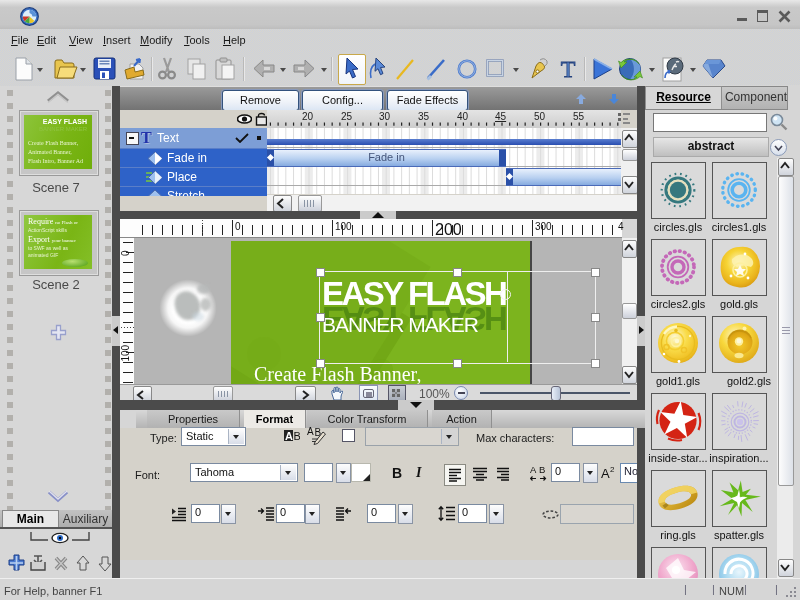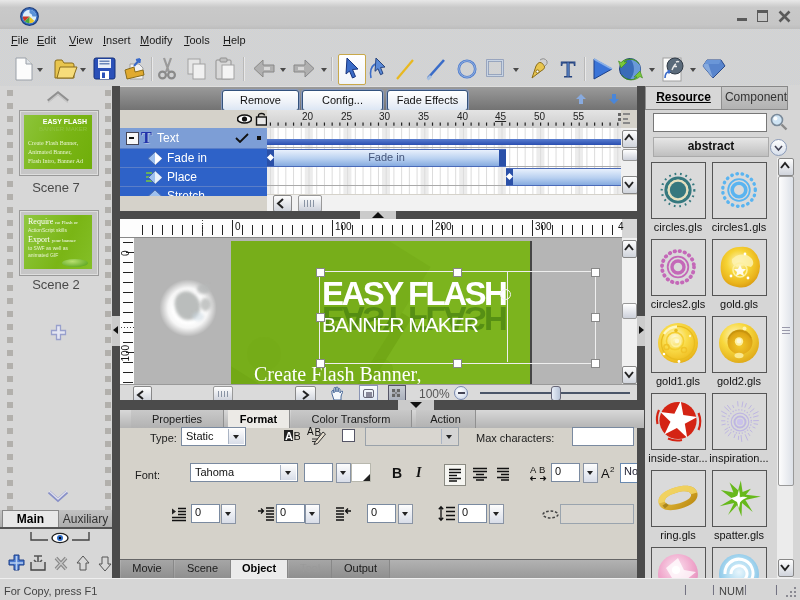--- a/index.html
+++ b/index.html
@@ -37,21 +37,21 @@
 
 #hsplit1{left:120px;top:211px;width:517px;height:8px;background:#4b4b4b;}
 #cv-hruler{left:134px;top:219px;width:488px;height:18px;background:#fdfdfd;border-bottom:1px solid #888;}
 #cv-vruler{left:120px;top:238px;width:14px;height:146px;background:#fdfdfd;border-right:1px solid #888;}
 #cv-corner{left:120px;top:219px;width:14px;height:18px;background:#fdfdfd;border-bottom:1px solid #888;}
 #viewport{left:134px;top:238px;width:488px;height:146px;background:#b5b5b5;overflow:hidden;}
 #cv-bottom{left:120px;top:384px;width:517px;height:16px;background:#dadada;border-top:1px solid #9a9a9a;}
 .sh{width:7px;height:7px;background:#fff;border:1px solid #888;}
 #hsplit2{left:120px;top:400px;width:517px;height:10px;background:#4b4b4b;}
 
-#fmt-tabs{left:120px;top:410px;width:524px;height:18px;background:linear-gradient(#d8d8d8,#b4b4b4);}
+#fmt-tabs{left:136px;top:410px;width:524px;height:18px;background:linear-gradient(#d8d8d8,#b4b4b4);}
 .ftab{position:absolute;top:0;height:18px;font-size:11px;color:#1a1a1a;text-align:center;line-height:18px;border-right:1px solid #909090;background:linear-gradient(#c9c9c9,#b2b2b2);}
 #fmtpanel{left:120px;top:428px;width:517px;height:132px;background:#d5d2ca;}
 .lbl{position:absolute;font-size:11px;color:#1a1a1a;}
 .combo{position:absolute;background:#fff;border:1px solid #7a8aa0;height:17px;}
 .combo .btn{position:absolute;right:1px;top:1px;bottom:1px;width:15px;background:linear-gradient(#fdfdfd,#d8dde8);border-left:1px solid #aab4c4;}
 .combo .btn:after{content:"";position:absolute;left:4px;top:6px;border-left:3px solid transparent;border-right:3px solid transparent;border-top:4px solid #222;}
 .combo .val{position:absolute;left:4px;top:2px;font-size:11px;color:#111;}
 .spinbox{position:absolute;background:#fff;border:1px solid #7a8aa0;height:16px;width:24px;font-size:11px;color:#111;padding:1px 0 0 3px;}
 .spindd{position:absolute;width:13px;height:18px;background:linear-gradient(#fdfdfd,#d8dde8);border:1px solid #8a94a4;}
 .spindd:after{content:"";position:absolute;left:3px;top:7px;border-left:3px solid transparent;border-right:3px solid transparent;border-top:4px solid #222;}
@@ -485,21 +485,21 @@
     </div>
 
 <div class="abs" id="cv-corner"></div>
 <div class="abs" id="cv-hruler">
 <svg class="abs" style="left:0;top:0;" width="488" height="18" viewBox="0 0 488 18">
         <path d="M8.5 6 V16 M18.5 6 V16 M28.5 6 V16 M38.5 6 V16 M48.5 6 V16 M58.5 6 V16 M68.5 6 V16 M78.5 6 V16 M88.5 6 V16 M108.5 6 V16 M118.5 6 V16 M128.5 6 V16 M138.5 6 V16 M148.5 6 V16 M158.5 6 V16 M168.5 6 V16 M178.5 6 V16 M188.5 6 V16 M208.5 6 V16 M218.5 6 V16 M228.5 6 V16 M238.5 6 V16 M248.5 6 V16 M258.5 6 V16 M268.5 6 V16 M278.5 6 V16 M288.5 6 V16 M308.5 6 V16 M318.5 6 V16 M328.5 6 V16 M338.5 6 V16 M348.5 6 V16 M358.5 6 V16 M368.5 6 V16 M378.5 6 V16 M388.5 6 V16 M408.5 6 V16 M418.5 6 V16 M428.5 6 V16 M438.5 6 V16 M448.5 6 V16 M458.5 6 V16 M468.5 6 V16 M478.5 6 V16 M98.5 1 V17 M198.5 1 V17 M298.5 1 V17 M398.5 1 V17" stroke="#222" stroke-width="1"></path>
       </svg>
 <div class="abs" style="left:68px;top:1px;width:1px;height:16px;background:repeating-linear-gradient(180deg,#444 0 1px,rgba(0,0,0,0) 1px 3px);"></div>
 <span class="abs" style="left:101px;top:2px;font-size:10px;color:#111;">0</span>
 <span class="abs" style="left:201px;top:2px;font-size:10px;color:#111;">100</span>
-<span class="abs" style="left:301px;top:2px;font-size:10px;color:#111;">200</span>
+<span class="abs" style="left:301px;top:2px;font-size:16px;color:#111;">200</span>
 <span class="abs" style="left:401px;top:2px;font-size:10px;color:#111;">300</span>
 <span class="abs" style="left:484px;top:2px;font-size:10px;color:#111;">4</span>
 </div>
 <div class="abs" id="cv-vruler">
 <svg class="abs" style="left:0;top:0;" width="14" height="146" viewBox="0 0 14 146">
         <path d="M3 4.5 H13 M3 24.5 H13 M3 34.5 H13 M3 44.5 H13 M3 54.5 H13 M3 64.5 H13 M3 74.5 H13 M3 84.5 H13 M3 94.5 H13 M3 104.5 H13 M3 124.5 H13 M3 134.5 H13 M3 144.5 H13 M6 14.5 H14 M6 114.5 H14" stroke="#222" stroke-width="1"></path>
       </svg>
 <div class="abs" style="left:1px;top:89px;width:13px;height:1px;background:repeating-linear-gradient(90deg,#444 0 1px,rgba(0,0,0,0) 1px 3px);"></div>
 <svg class="abs" style="left:0;top:0;" width="14" height="146" viewBox="0 0 14 146">
         <g font-family="Liberation Sans" font-size="10" fill="#111">
@@ -673,27 +673,20 @@
         <path d="M9 2.5 h9 M9 6.5 h9 M9 10.5 h9 M9 14.5 h9" stroke="#111" stroke-width="1.4"></path>
       </svg>
 <div class="spinbox" style="left:338px;top:92px;">0</div>
 <div class="spindd" style="left:369px;top:92px;"></div>
 <svg class="abs" style="left:422px;top:98px;" width="17" height="9" viewBox="0 0 17 9">
         <ellipse cx="8.5" cy="4.5" rx="7.5" ry="3.4" fill="none" stroke="#444" stroke-width="1.5" stroke-dasharray="2.6,1.8"></ellipse>
       </svg>
 <div class="abs" style="left:440px;top:92px;width:72px;height:18px;background:#d9d6d0;border:1px solid #9aa4ae;"></div>
 </div>
 
-<div class="abs" id="bot-tabs">
-<div class="btab" style="left:1px;width:52px;">Movie</div>
-<div class="btab" style="left:55px;width:55px;">Scene</div>
-<div class="btab" style="left:111px;width:56px;background:#ebebeb;font-weight:bold;color:#000;">Object</div>
-<div class="btab" style="left:169px;width:42px;color:#9a9a9a;">Tool</div>
-<div class="btab" style="left:212px;width:57px;">Output</div>
-</div>
 
 <div class="abs" id="rightpanel"></div>
 <div id="rp-content" class="abs" style="left:645px;top:85px;width:155px;height:493px;overflow:hidden;">
 
 <div class="abs" style="left:0;top:1px;width:141px;height:22px;background:linear-gradient(#c9c9c9,#b2b2b2);border:1px solid #888;"></div>
 <div class="abs" style="left:0;top:1px;width:75px;height:22px;background:#d7d7d7;border:1px solid #8f8f8f;border-bottom:none;text-align:center;font-weight:bold;font-size:12px;color:#000;line-height:21px;text-decoration:underline;">Resource</div>
 <div class="abs" style="left:76px;top:3px;width:66px;height:20px;text-align:right;font-size:12px;color:#333;line-height:19px;">Component</div>
 
 <div class="abs" style="left:8px;top:28px;width:112px;height:17px;background:#fff;border:1px solid #777;"></div>
 <svg class="abs" style="left:124px;top:27px;" width="20" height="20" viewBox="0 0 20 20">
@@ -781,21 +774,21 @@
           </defs>
 <circle cx="26" cy="26" r="20" fill="url(#g3)"></circle>
 <circle cx="27" cy="25" r="12.5" fill="url(#g3b)"></circle>
 <path d="M15 22 A12.5 12.5 0 0 1 38 21" stroke="#c08e0c" stroke-width="1.6" fill="none" opacity="0.6"></path>
 <circle cx="26" cy="24.5" r="4.2" fill="#fdf0a0"></circle>
 <circle cx="26" cy="24" r="2.4" fill="#fdf8d8"></circle>
 <circle cx="31.5" cy="11.5" r="2" fill="#fdf4b8" opacity="0.9"></circle>
 <ellipse cx="26" cy="38.5" rx="4.5" ry="2.8" fill="#fdf0a0" opacity="0.85"></ellipse>
 </svg></div>
 <div class="rlabel" style="left:1px;top:290px;">gold1.gls</div>
-<div class="rlabel" style="left:62px;top:290px;">gold2.gls</div>
+<div class="rlabel" style="left:62px;top:290px;text-align:right;">gold2.gls</div>
 <div class="ritem" style="left:6px;top:308px;"><svg width="53" height="55" viewBox="0 0 53 55">
 <circle cx="26" cy="26.5" r="18.6" fill="#d42414"></circle>
 <path d="M7 16 A22 22 0 0 0 5.5 30" fill="none" stroke="#d42414" stroke-width="2.2"></path>
 <path d="M46.5 19 A22 22 0 0 1 46.5 36" fill="none" stroke="#d42414" stroke-width="2.2"></path>
 <path d="M16 44.5 A22 22 0 0 0 30 46" fill="none" stroke="#d42414" stroke-width="2"></path>
 <path d="M28.7 7.1 L31.3 21.0 L45.3 23.1 L32.8 29.8 L35.2 43.8 L24.9 34.0 L12.4 40.6 L18.5 27.8 L8.4 17.9 L22.4 19.8 Z" fill="#fff"></path>
 </svg></div>
 <div class="ritem" style="left:67px;top:308px;"><svg width="53" height="55" viewBox="0 0 53 55">
 <g stroke="#beb6e2" fill="none">
 <circle cx="27" cy="28" r="5.5" stroke-width="2"></circle>
@@ -859,21 +852,21 @@
 <div class="abs" style="left:1px;top:18px;width:14px;height:308px;background:linear-gradient(90deg,#fdfdfd,#dde1e8);border:1px solid #999;border-radius:2px;">
           <div style="position:absolute;left:3px;top:150px;width:8px;height:8px;background:repeating-linear-gradient(180deg,#99a 0 1px,rgba(0,0,0,0) 1px 3px);"></div>
         </div>
 <div class="abs" style="left:1px;top:401px;width:14px;height:16px;background:linear-gradient(#fdfdfd,#d0d4dc);border:1px solid #888;border-radius:2px;"><svg width="12" height="14" viewBox="0 0 12 14">
             <path d="M2 5 L6 10 L10 5" fill="none" stroke="#222" stroke-width="2"></path>
           </svg></div>
 </div>
 </div>
 
 <div class="abs" id="statusbar">
-<span style="position:absolute;left:4px;top:6px;">For Copy, press F1</span>
+<span style="position:absolute;left:4px;top:6px;">For Help, banner F1</span>
 <span style="position:absolute;left:684px;top:4px;color:#667;">|</span>
 <span style="position:absolute;left:712px;top:4px;color:#667;">|</span>
 <span style="position:absolute;left:719px;top:6px;">NUM</span>
 <span style="position:absolute;left:744px;top:4px;color:#667;">|</span>
 <span style="position:absolute;left:775px;top:4px;color:#667;">|</span>
 <svg style="position:absolute;left:786px;top:8px;" width="11" height="11" viewBox="0 0 11 11">
         <g fill="#8a8a92">
           <rect x="8" y="0" width="2" height="2"></rect>
           <rect x="8" y="4" width="2" height="2"></rect>
           <rect x="8" y="8" width="2" height="2"></rect>

